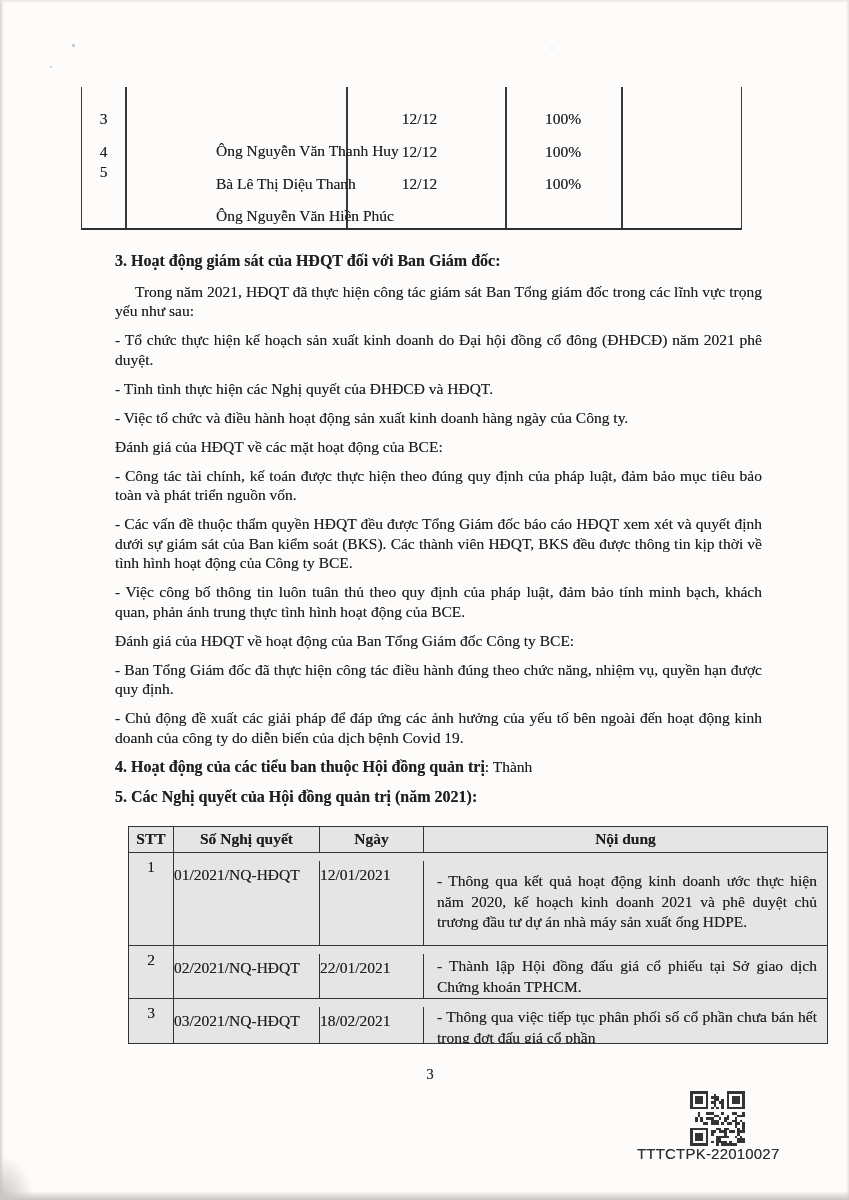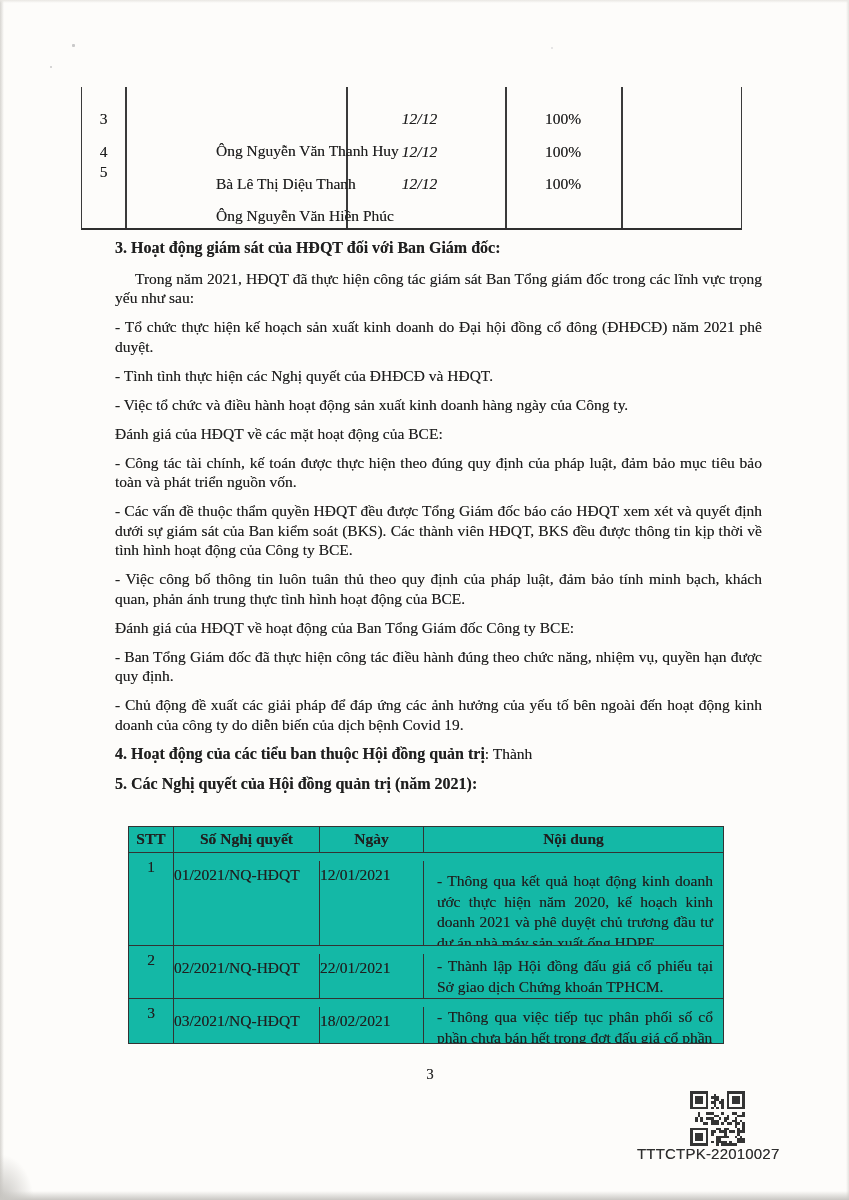--- a/index.html
+++ b/index.html
@@ -30,37 +30,37 @@
   .att-table{
     position:absolute;left:81px;top:87px;width:661px;height:143px;
     border-left:1.6px solid #3a3a3a;border-right:1.6px solid #3a3a3a;
     border-bottom:2.2px solid #2e2e2e;box-sizing:border-box;
   }
   .att-vline{position:absolute;top:0;bottom:0;width:1.6px;background:#3a3a3a;}
   .att-row{position:absolute;left:0;right:0;height:22px;font-size:15.5px;}
   .att-cell{position:absolute;top:0;line-height:22px;white-space:nowrap;}
   .att-no{left:0;width:43px;text-align:center;}
   .att-name{left:134px;margin-top:32px;}
-  .att-sess{left:264px;width:147px;text-align:center;font-style:italic;}
+  .att-sess{left:264px;width:147px;text-align:center;}
   .att-rate{left:423px;width:116px;text-align:center;}
   .att-row:nth-child(7) .att-no{transform:translateY(-12px);}
 
   
   .content{
-    position:absolute;left:115px;top:236px;width:647px;
+    position:absolute;left:115px;top:249px;width:647px;
     font-size:15.5px;line-height:19.5px;text-align:justify;
   }
   .content p{margin:0 0 9.5px 0;}
   .content p.indent{text-indent:20px;}
   .content .h{font-weight:bold;font-size:16px;margin:2px 0 11px 0;text-align:left;}
 
   
   .res-table{
-    position:absolute;left:128px;top:826px;width:596px;
-    border:1.7px solid #333;box-sizing:border-box;background:#14b8a6;
+    position:absolute;left:128px;top:826px;width:700px;
+    border:1.7px solid #333;box-sizing:border-box;background:#e5e5e5;
   }
   .res-row{display:grid;grid-template-columns:45px 146px 104px 1fr;
     border-bottom:1.5px solid #333;}
   .res-row:last-child{border-bottom:none;}
   .res-cell{border-right:1.5px solid #333;box-sizing:border-box;
     font-size:15.5px;overflow:hidden;}
   .res-cell:last-child{border-right:none;}
   .res-head{height:25px;}
   .res-head .res-cell{font-weight:bold;text-align:center;line-height:24px;}
   .rc-no{text-align:center;padding-top:5px;}

